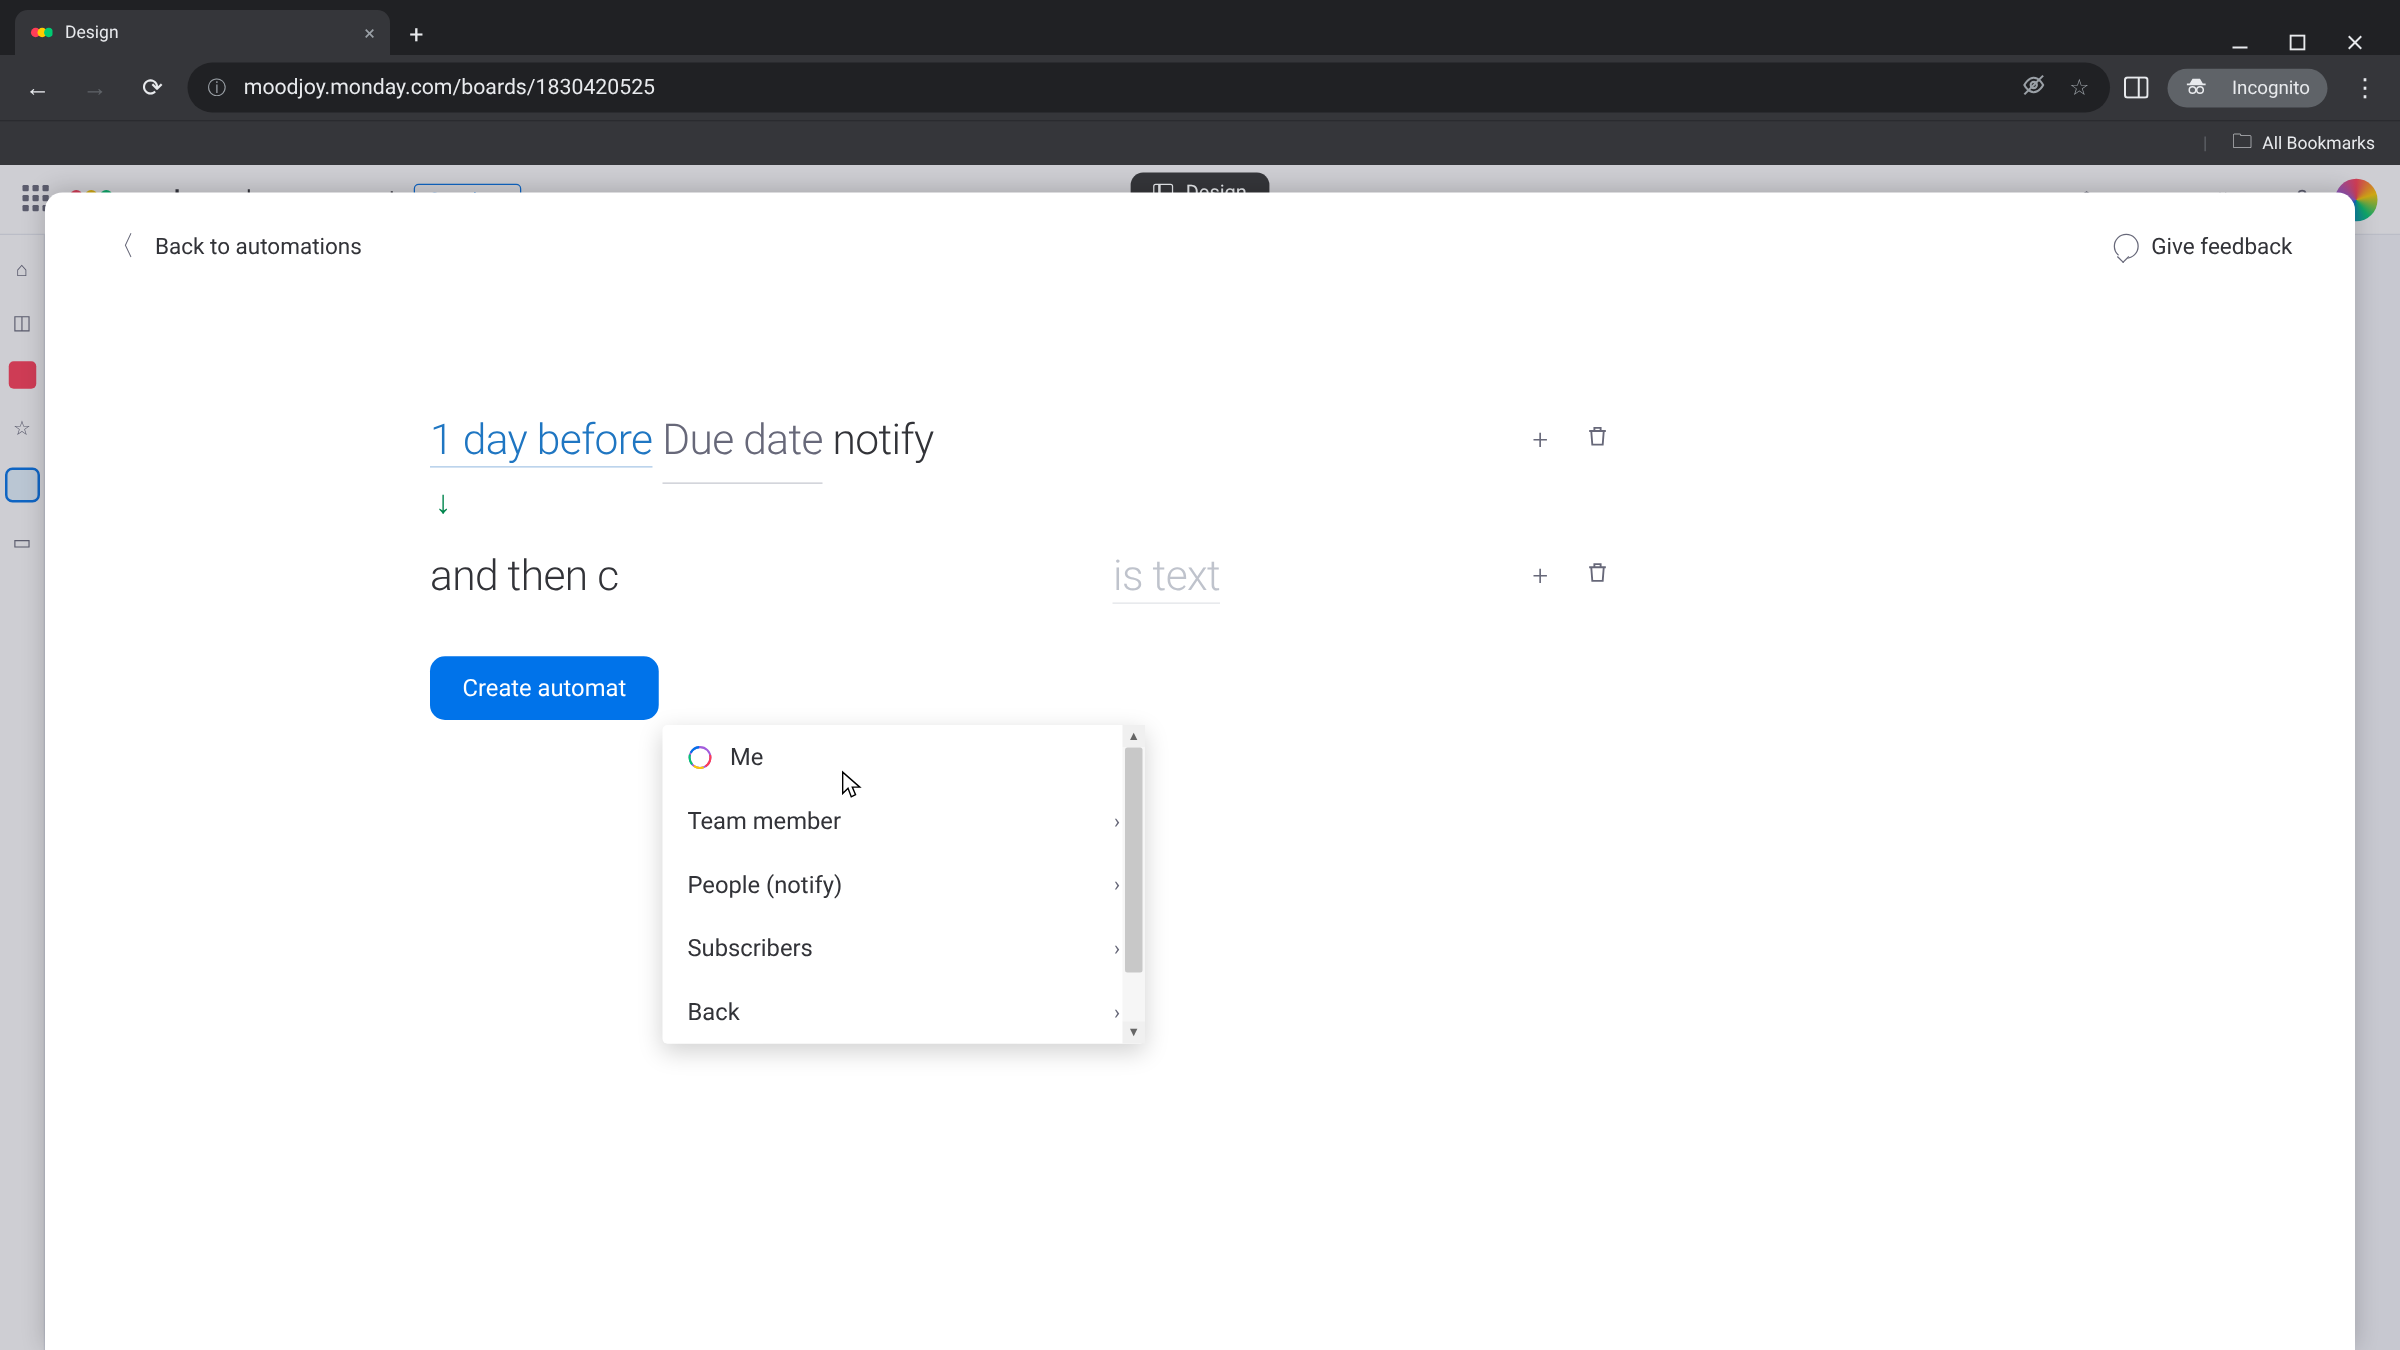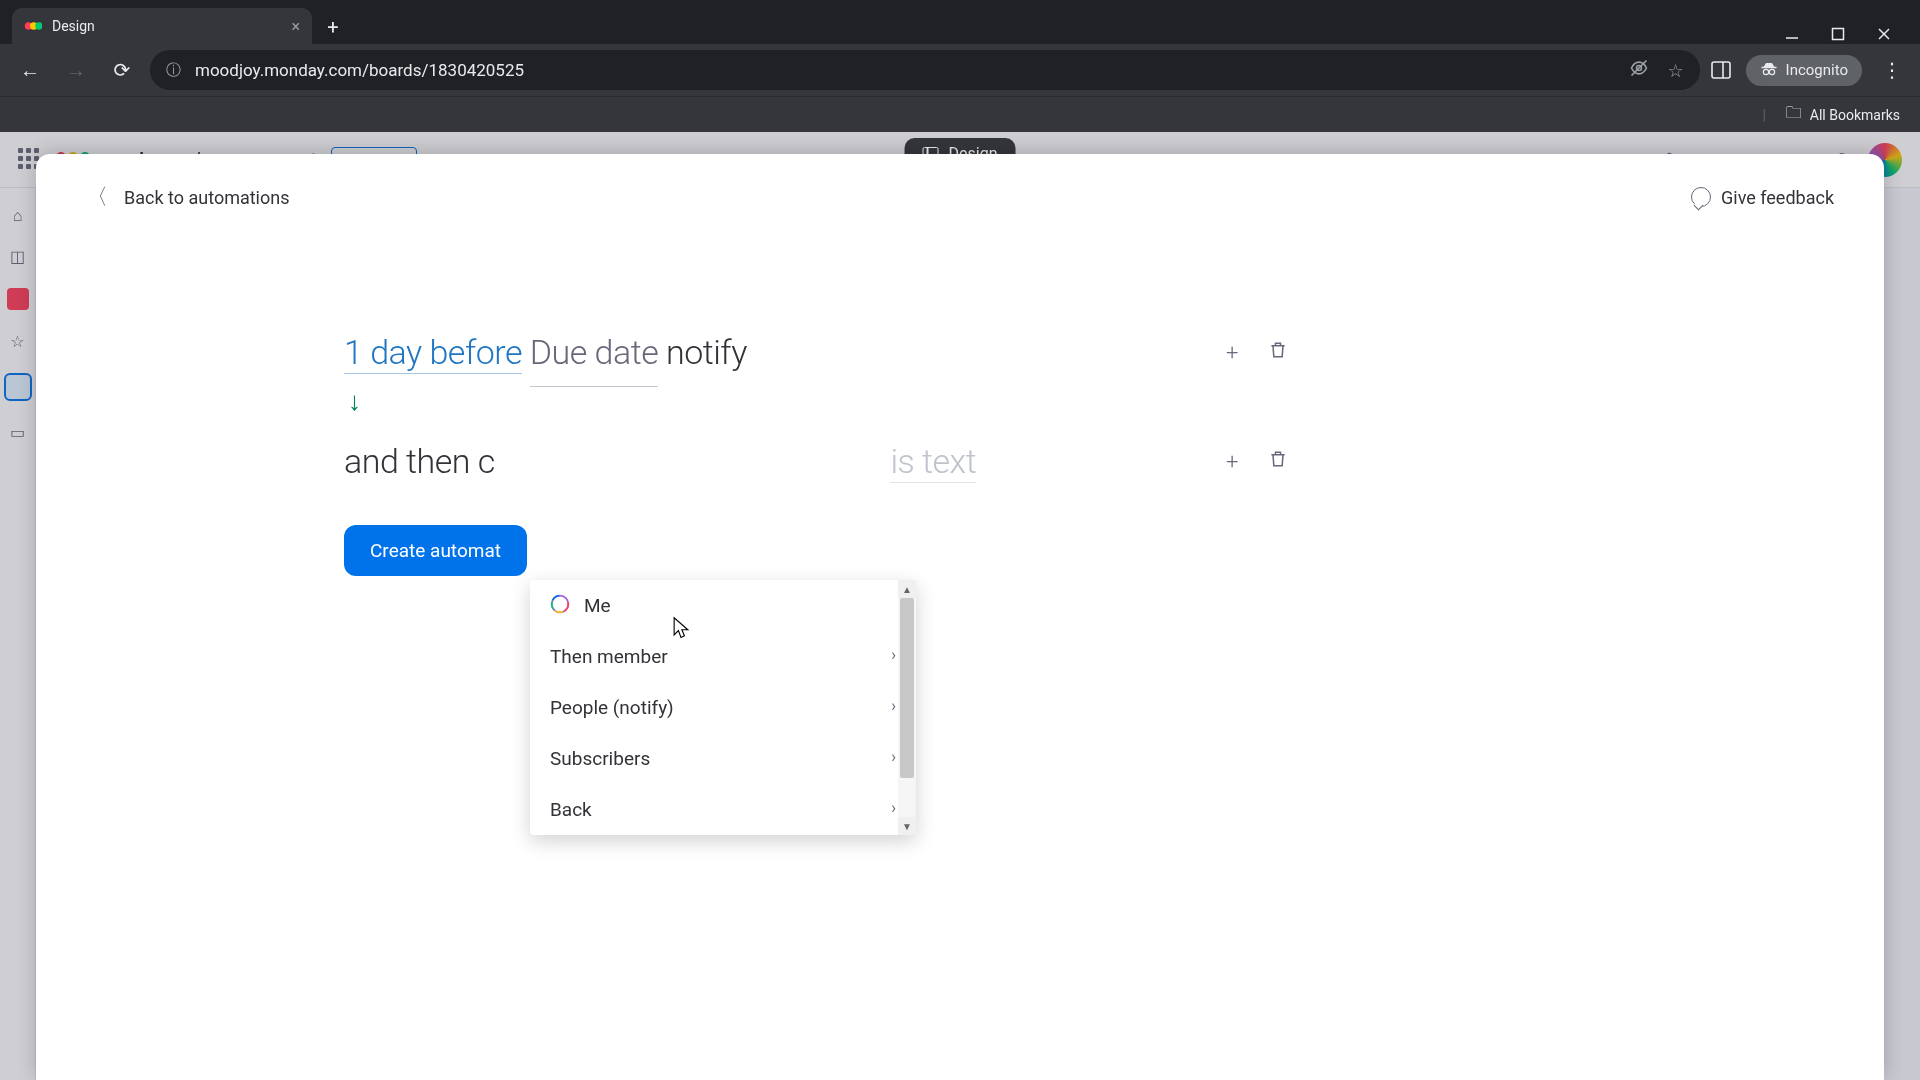--- a/index.html
+++ b/index.html
@@ -15,21 +15,21 @@
   .window-controls { margin-left: auto; display: flex; gap: 26px; color: #e8eaed; align-items: center; padding-right: 14px; }
   .window-controls span { font-size: 16px; cursor:pointer; display:inline-flex; align-items:center; justify-content:center; width:20px; height:20px; }
   
   .url-bar-row { background: #35363a; height: 52px; display: flex; align-items: center; padding: 0 12px; gap: 10px; }
   .nav-arrow { width: 36px; height: 36px; display: flex; align-items: center; justify-content: center; color: #e8eaed; font-size: 20px; cursor:pointer; border-radius:50%; }
   .nav-arrow.disabled { color: #5f6368; }
   .url-field { flex: 1; background: #202124; border-radius: 22px; height: 40px; display: flex; align-items: center; padding: 0 16px; color: #e8eaed; font-size: 17px; gap: 14px; }
   .url-field .lock { color:#9aa0a6; font-size:15px; }
   .url-right-icons { display:flex; gap:18px; align-items:center; color:#9aa0a6; margin-left:auto; font-size:18px; }
   .right-tools { display: flex; align-items: center; gap: 14px; color: #e8eaed; }
-  .incognito { background: #5f6368; border-radius: 20px; padding: 6px 14px; display: flex; align-items: center; gap: 8px; font-size: 15px; }
+  .incognito { background: #5f6368; border-radius: 20px; padding: 6px 14px; display: flex; align-items: center; gap: 20px; font-size: 15px; }
   .incognito .mask { font-size:16px; }
   .kebab { font-size:20px; padding:0 6px; cursor:pointer; }
   .panel-icon { width:22px; height:22px; display:flex; align-items:center; justify-content:center; }
   
   .bookmarks-row { background: #35363a; height: 36px; display: flex; align-items: center; justify-content: flex-end; padding: 0 20px; color: #e8eaed; font-size: 14px; gap: 8px; border-top: 1px solid #2a2b2f; }
   .bookmarks-row .folder { font-size:16px; }
   .bookmarks-separator { color:#5f6368; margin-right:12px; }
   
   
   .page { position: relative; height: calc(1080px - 44px - 52px - 36px); background: #f6f7fb; overflow:hidden; }
@@ -78,21 +78,21 @@
   .down-arrow { color:#00854d; font-size:26px; margin: 14px 0 18px 4px; }
   
   .gap-v { height: 6px; }
   
   .create-btn { margin-top: 44px; background:#0073ea; color:#fff; border:none; padding: 14px 26px; font-size:19px; border-radius:12px; cursor:pointer; font-weight:400; }
   
   
   .popover { position:absolute; top: 448px; left: 530px; width: 386px; background:#fff; border-radius:4px; box-shadow: 0 6px 20px rgba(0,0,0,0.18); z-index:20; }
   .popover-inner { max-height: 312px; overflow:hidden; position:relative; }
   .pop-title { padding: 14px 20px 6px; color:#676879; font-size:17px; }
-  .pop-item { padding: 14px 20px; font-size:19px; color:#323338; display:flex; cursor:pointer; }
+  .pop-item { padding: 14px 20px; font-size:19px; color:#323338; display:flex; align-items:center; cursor:pointer; }
   .pop-item .chev-r { margin-left:auto; color:#676879; font-size:16px; }
   .pop-item .me-icon { width:20px; height:20px; margin-right:14px; }
   .pop-item .me-icon svg { width:20px; height:20px; }
   
   .pop-scroll-up, .pop-scroll-down { position:absolute; right:0; width:18px; height:18px; background:#f0f0f0; display:flex; align-items:center; justify-content:center; font-size:10px; color:#666; cursor:pointer; }
   .pop-scroll-up { top:0; }
   .pop-scroll-down { bottom:0; }
   .pop-scrollbar { position:absolute; right:0; top:18px; bottom:18px; width:18px; background:#f6f6f6; }
   .pop-thumb { position:absolute; right:2px; top:18px; width:14px; height:180px; background:#c8c8c8; border-radius:2px; }
   
@@ -307,21 +307,21 @@
             <span class="me-icon"><svg viewBox="0 0 24 24">
                 <circle cx="12" cy="12" r="10" fill="none" stroke="#a25ddc" stroke-width="2"></circle>
                 <circle cx="12" cy="12" r="10" fill="none" stroke="#ff3d57" stroke-width="2" stroke-dasharray="10 50"></circle>
                 <circle cx="12" cy="12" r="10" fill="none" stroke="#ffcb00" stroke-width="2" stroke-dasharray="10 50" stroke-dashoffset="-12"></circle>
                 <circle cx="12" cy="12" r="10" fill="none" stroke="#00ca72" stroke-width="2" stroke-dasharray="10 50" stroke-dashoffset="-24"></circle>
                 <circle cx="12" cy="12" r="10" fill="none" stroke="#0073ea" stroke-width="2" stroke-dasharray="10 50" stroke-dashoffset="-36"></circle>
               </svg></span>
             <span>Me</span>
           </div>
           <div class="pop-item">
-            <span>Then member</span>
+            <span>Team member</span>
             <span class="chev-r">›</span>
           </div>
           <div class="pop-item">
             <span>People (notify)</span>
             <span class="chev-r">›</span>
           </div>
           <div class="pop-item">
             <span>Subscribers</span>
             <span class="chev-r">›</span>
           </div>

